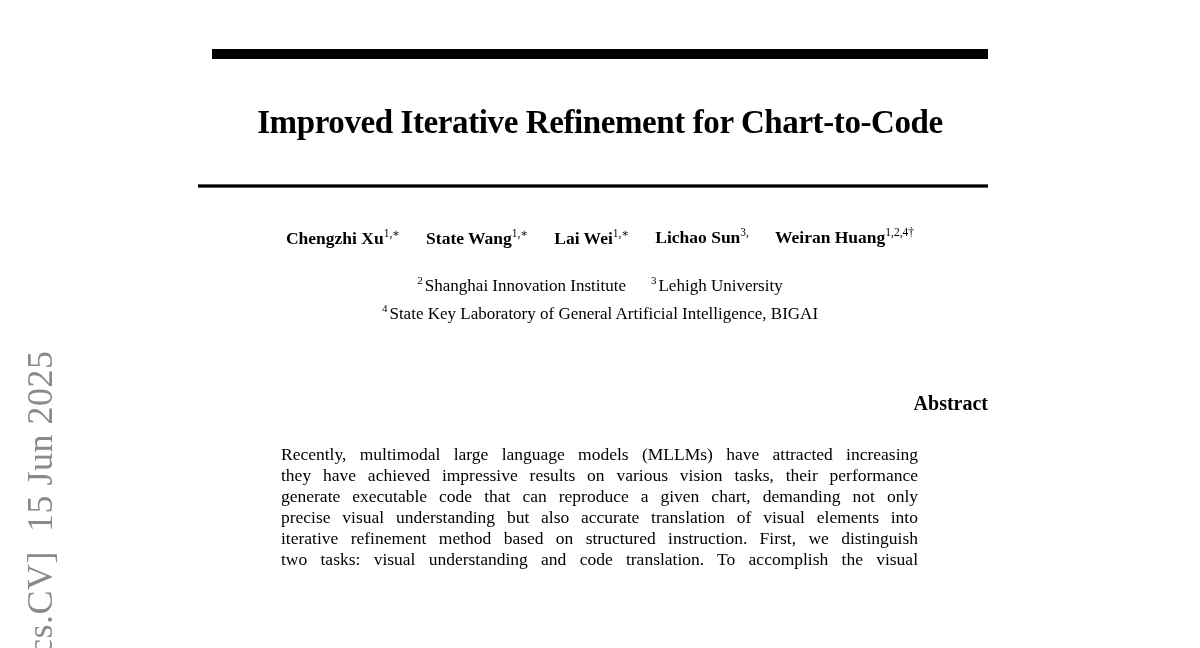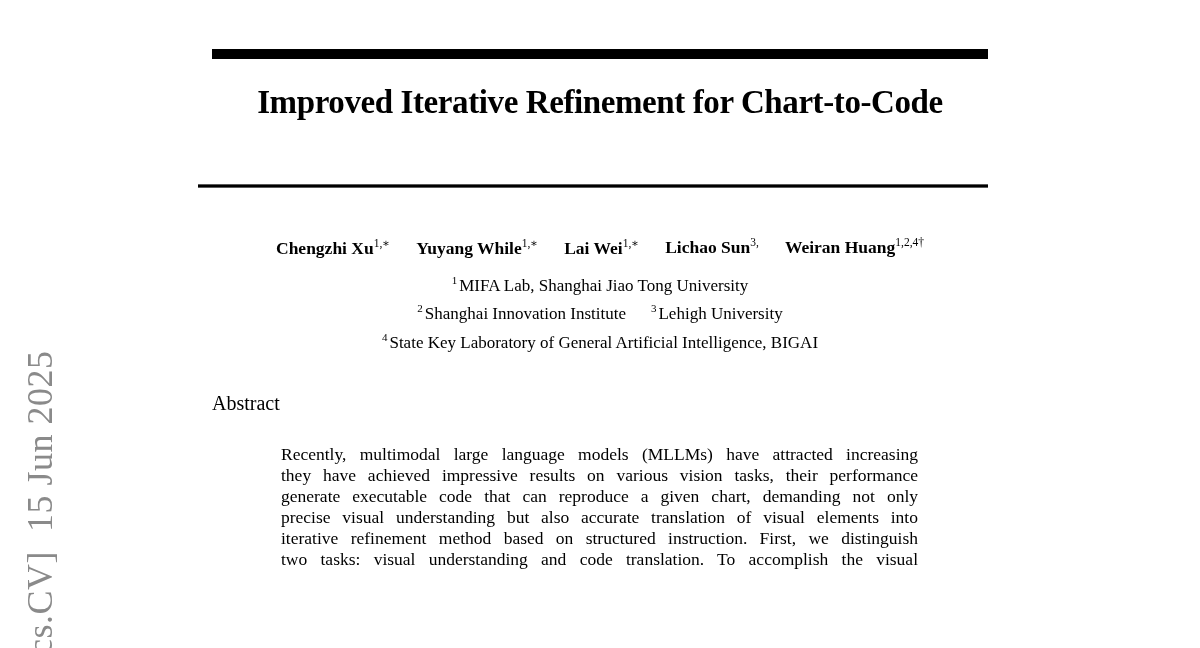--- a/index.html
+++ b/index.html
@@ -37,24 +37,24 @@
   .title {
     position:absolute;
     left:160px; top:84px;
     width:880px;
     text-align:center;
     font-size:33px;
     font-weight:bold;
     line-height:37px;
     letter-spacing:-0.4px;
   }
-  .title .tline { display:block; white-space:nowrap; }
+  .title .tline { display:block; white-space:nowrap;margin-top:20px; }
   .authors {
     position:absolute;
-    left:160px; top:236px;
+    left:160px; top:226px;
     width:880px;
     display:flex;
     justify-content:center;
     gap:26px;
     font-size:17.5px;
     font-weight:bold;
     white-space:nowrap;
   }
   .authors sup { font-weight:normal; font-size:11.5px; }
   .affils {
@@ -64,23 +64,23 @@
     text-align:center;
     font-size:17px;
     line-height:22.6px;
   }
   .affils sup { font-size:11px; margin-right:2px; }
   .affil-seg-gap { margin-left:25px; }
   .abstract-heading {
     position:absolute;
     left:212px; top:392px;
     width:776px;
-    text-align:left;
+    text-align:right;
     font-size:20px;
-    font-weight:normal;
+    font-weight:bold;
   }
   .abstract-body {
     position:absolute;
     left:281px; top:444px;
     width:637px;
     font-size:17.5px;
   }
   .abs-line {
     line-height:21px;
     height:21px;
@@ -100,28 +100,27 @@
   <div class="rule-thick"></div>
 
   <h1 class="title">
     <span class="tline">Improved Iterative Refinement for Chart-to-Code</span>
   </h1>
 
   <div class="rule-thin"></div>
 
   <div class="authors">
     <span class="author"><span>Chengzhi Xu</span><sup>1,∗</sup></span>
-    <span class="author"><span>Yuyang While</span><sup>1,∗</sup></span>
+    <span class="author"><span>State Wang</span><sup>1,∗</sup></span>
     <span class="author"><span>Lai Wei</span><sup>1,∗</sup></span>
     <span class="author"><span>Lichao Sun</span><sup>3,</sup></span>
     <span class="author"><span>Weiran Huang</span><sup>1,2,4†</sup></span>
   </div>
 
   <div class="affils">
-    <div class="affil-line"><sup>1</sup><span>MIFA Lab, Shanghai Jiao Tong University</span></div>
     <div class="affil-line"><span class="affil-seg"><sup>2</sup><span>Shanghai Innovation Institute</span></span><span class="affil-seg affil-seg-gap"><sup>3</sup><span>Lehigh University</span></span></div>
     <div class="affil-line"><sup>4</sup><span>State Key Laboratory of General Artificial Intelligence, BIGAI</span></div>
   </div>
 
   <div class="abstract-heading">Abstract</div>
 
   <div class="abstract-body">
     <div class="abs-line">Recently, multimodal large language models (MLLMs) have attracted increasing</div>
     <div class="abs-line">they have achieved impressive results on various vision tasks, their performance</div>
     <div class="abs-line">generate executable code that can reproduce a given chart, demanding not only</div>

